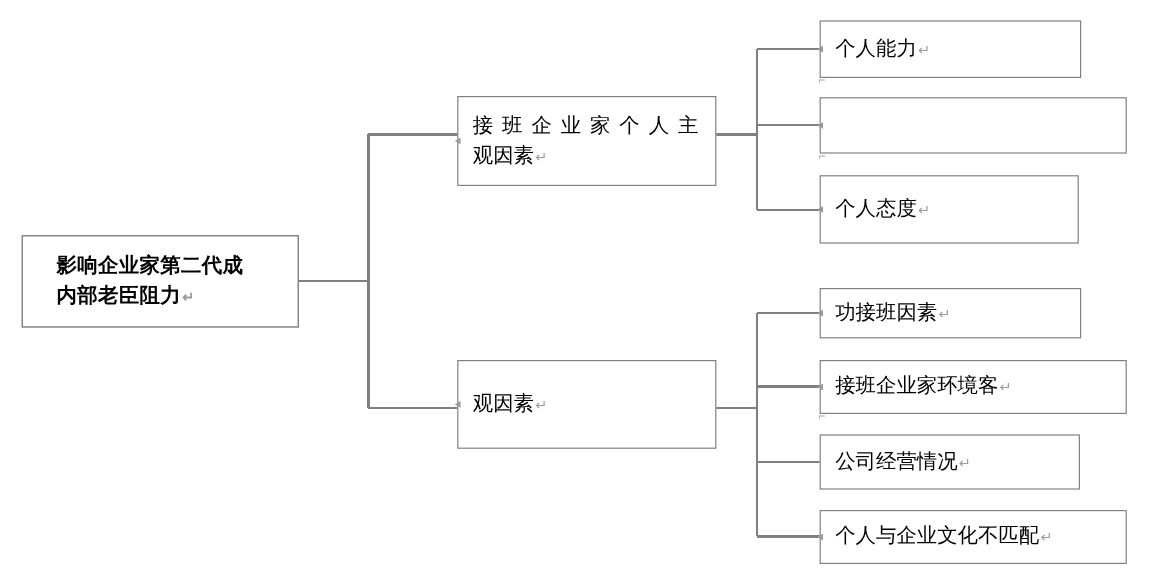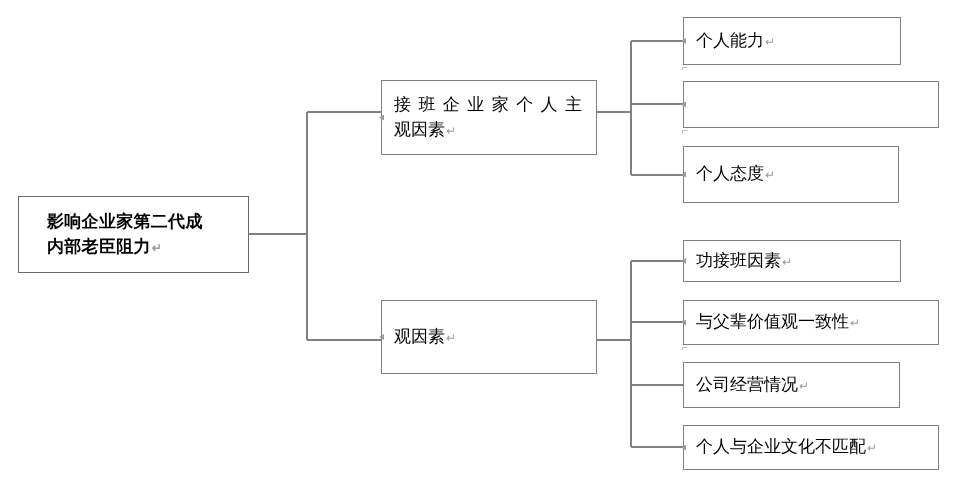--- a/index.html
+++ b/index.html
@@ -149,21 +149,21 @@
   </div>
 
   <div class="node leaf" style="left:683px; top:240px; width:218px; height:42px;">
     <span class="anchor"></span>
     <span class="txt"><span>功接班因素</span><span class="pilcrow">↵</span></span>
   </div>
 
   <div class="node leaf" style="left:683px; top:300px; width:256px; height:45px;">
     <span class="anchor"></span>
     <span class="corner-mark">⌐</span>
-    <span class="txt"><span>与父辈价值观一致性</span><span class="pilcrow">↵</span></span>
+    <span class="txt"><span>接班企业家环境客</span><span class="pilcrow">↵</span></span>
   </div>
 
   <div class="node leaf" style="left:683px; top:362px; width:217px; height:46px;">
     <span class="txt"><span>公司经营情况</span><span class="pilcrow">↵</span></span>
   </div>
 
   <div class="node leaf" style="left:683px; top:425px; width:256px; height:45px;">
     <span class="anchor"></span>
     <span class="txt"><span>个人与企业文化不匹配</span><span class="pilcrow">↵</span></span>
   </div>

